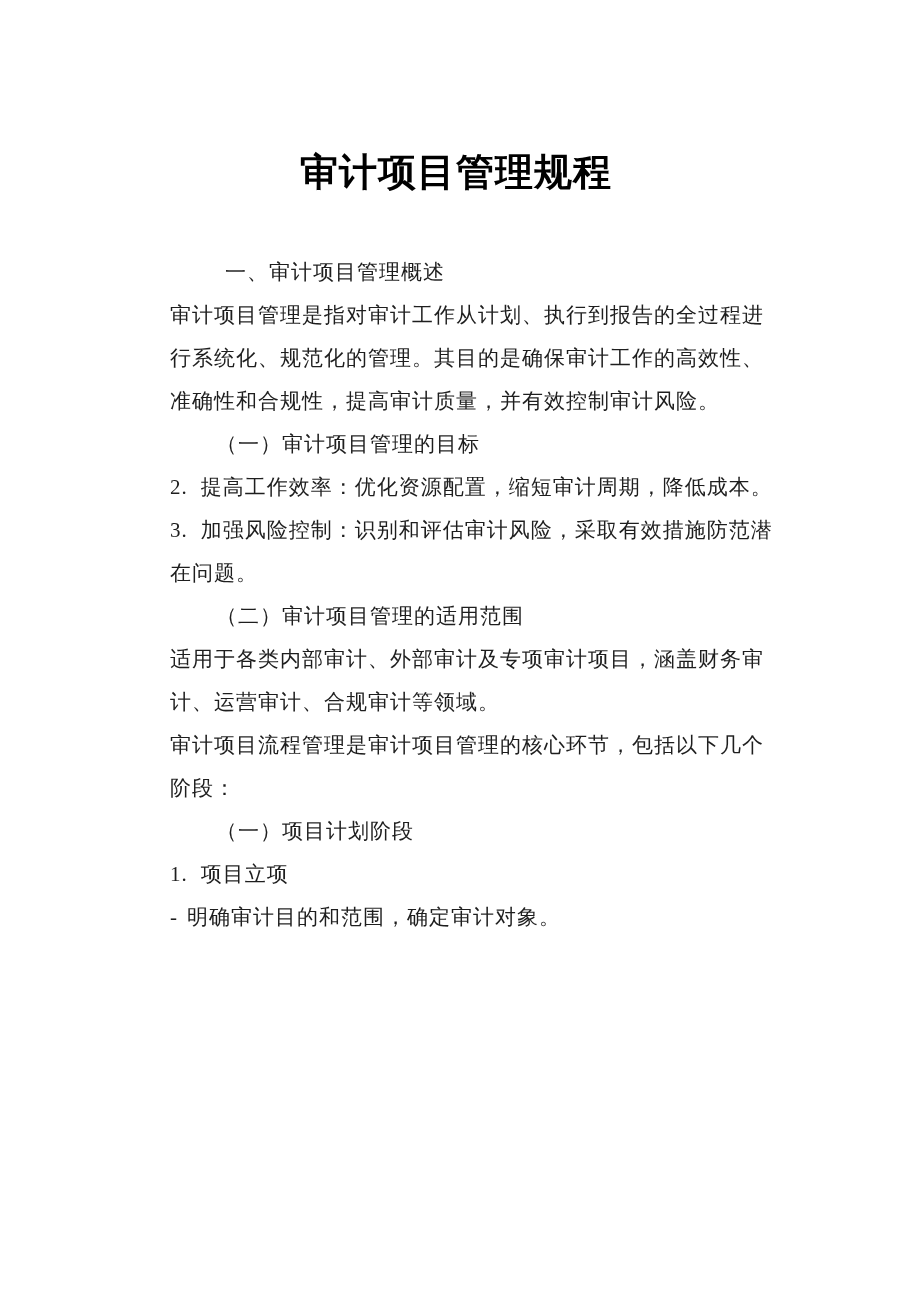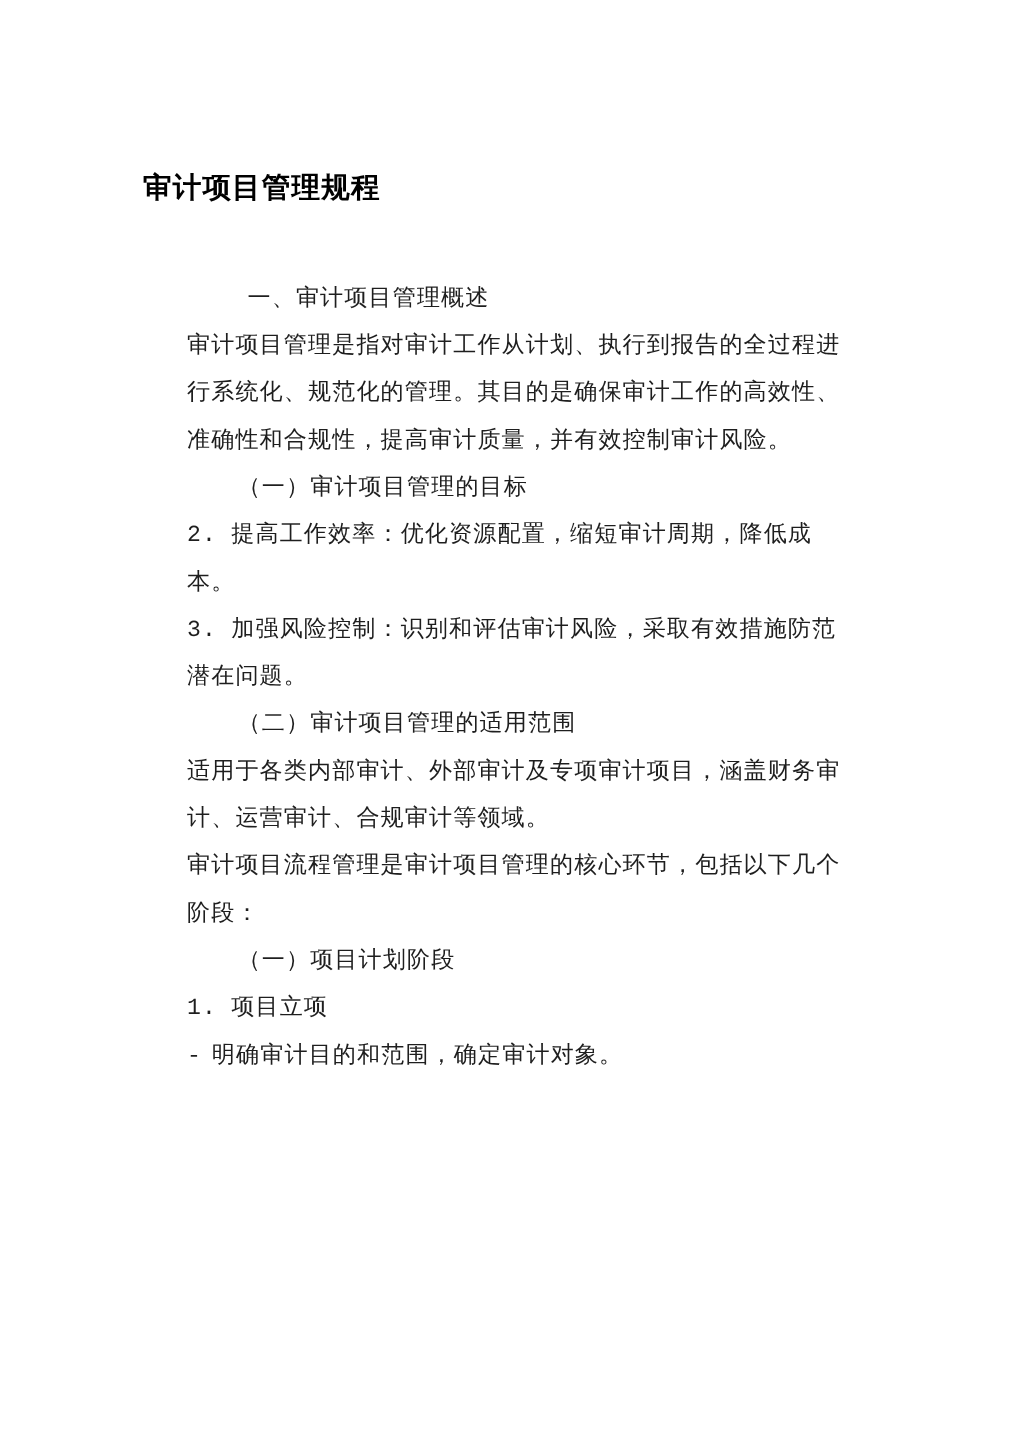--- a/index.html
+++ b/index.html
@@ -20,30 +20,30 @@
     padding-top: 148px;
     font-family: "Liberation Serif", "DejaVu Serif", serif;
     font-size: 21px;
     line-height: 43px;
     letter-spacing: 1px;
     color: #1e1e1e;
     text-align: left;
   }
   .doc-title {
     width: 652px;
-    text-align: left;
-    font-family: Liberation Mono, monospace;
+    text-align: center;
+    font-family: Liberation Sans, sans-serif;
     font-weight: bold;
-    font-size: 26px;
+    font-size: 38px;
     line-height: 48px;
     letter-spacing: 1px;
     color: #000000;
     margin: 0 0 55px 0;
   }
-  .block { margin: 0; font-family: Liberation Mono, monospace; }
+  .block { margin: 0; }
   .b-h1   { padding-left: 95px; }  
   .b-h1b  { padding-left: 55px; }  
   .b-h2   { padding-left: 86px; }  
   .b-para, .b-item, .b-dash { padding-left: 0; margin-left: 40px; }
   .num    { margin-right: 13px; }
   .dashsym{ margin-right: 9px; }
 </style>
 </head>
 <body>
 

